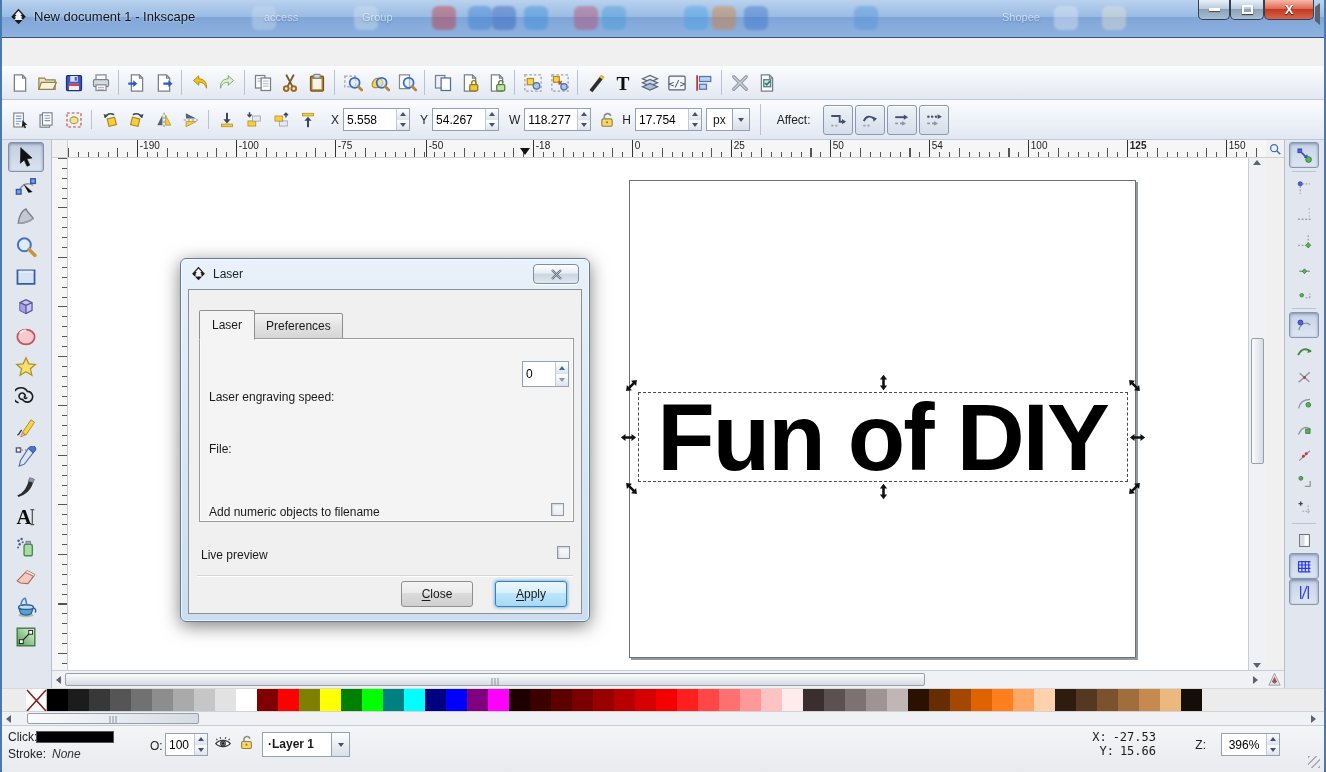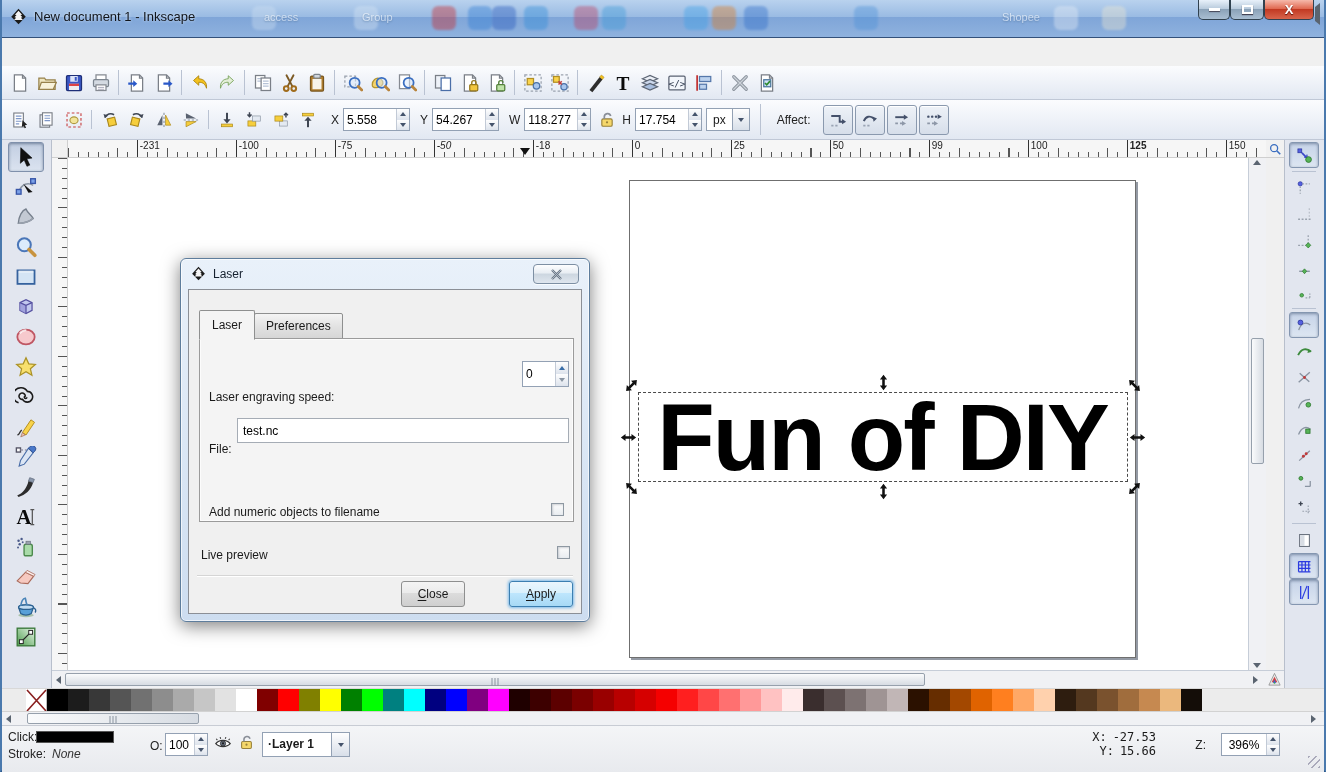--- a/index.html
+++ b/index.html
@@ -129,24 +129,24 @@
   #speed-label { position:absolute; left:20px; top:100px; }
   #speed-spin { position:absolute; left:333px; top:71px; }
   #file-label { position:absolute; left:20px; top:152px; }
   #file-input { position:absolute; left:48px; top:128px; width:332px; height:25px; border:1px solid #a5acb5; background:#fff; padding:0 5px; font:12px "Liberation Sans",sans-serif; }
   #suffix-label { position:absolute; left:20px; top:215px; }
   .checkbox { position:absolute; width:13px; height:13px; border:1px solid #8e98a2; background:linear-gradient(#fcfcfc,#e9edf1); box-shadow:inset 1px 1px 2px rgba(120,130,140,.35); }
   #suffix-check { left:362px; top:213px; }
   #live-label { position:absolute; left:12px; top:258px; }
   #live-check { left:368px; top:256px; }
   #dlg-sep { position:absolute; left:8px; right:8px; top:285px; height:2px; border-top:1px solid #d5d5d5; border-bottom:1px solid #fff; }
-  .dlgbtn { position:absolute; top:291px; width:64px; height:26px; font:12px "Liberation Sans",sans-serif; text-align:center; line-height:24px;
+  .dlgbtn { position:absolute; top:291px; width:72px; height:26px; font:12px "Liberation Sans",sans-serif; text-align:center; line-height:24px;
     background:linear-gradient(#f4f4f4,#ebebeb 45%,#dcdcdc 46%,#cfcfcf); border:1px solid #8e8f8f; border-radius:3px; }
   #close-btn { left:212px; }
-  #apply-btn { left:320px; background:linear-gradient(#eaf6fd,#d9f0fc 45%,#bee6fd 46%,#a7d9f5); border-color:#3c7fb1; box-shadow:0 0 3px 1px #7ab8e8; }
+  #apply-btn { left:306px; background:linear-gradient(#eaf6fd,#d9f0fc 45%,#bee6fd 46%,#a7d9f5); border-color:#3c7fb1; box-shadow:0 0 3px 1px #7ab8e8; }
 </style>
 </head>
 <body>
 
 <div id="app">
 
   <div id="titlebar">
     <div class="blob" style="left:250px;background:#cfe0f2"></div>
     <div class="blob" style="left:352px;background:#d8e6f4"></div>
     <div class="blob" style="left:430px;background:#cc2222"></div>
@@ -797,29 +797,29 @@
             </svg>
           </span>
         </div>
       </div>
 
     <div id="canvas-col">
       <div id="ruler-row">
         <div id="ruler-corner"></div>
         <div id="hruler">
           <div id="ruler-mar"></div>
-        <span class="rlabel" style="left: 69px;">-231</span>
+        <span class="rlabel" style="left: 69px;">-190</span>
             <span class="rlabel" style="left: 168px;">-100</span>
             <span class="rlabel" style="left: 267px;">-75</span>
-            <span class="rlabel" style="left: 366px; font-style: italic;">-50</span>
+            <span class="rlabel" style="left: 358px;">-50</span>
             <span class="rlabel" style="left: 465px;">-18</span>
             <span class="rlabel" style="left: 564px;">0</span>
             <span class="rlabel" style="left: 663px;">25</span>
             <span class="rlabel" style="left: 762px;">50</span>
-            <span class="rlabel" style="left: 861px;">99</span>
+            <span class="rlabel" style="left: 861px;">54</span>
             <span class="rlabel" style="left: 960px;">100</span>
             <span class="rlabel" style="left: 1059px; font-weight: bold;">125</span>
             <span class="rlabel" style="left: 1158px;">150</span>
           </div>
         <div id="zoom-corner">
             <span class="ic" id="mag-small">
               <svg width="14" height="14" viewBox="0 0 16 16">
                 <circle cx="7" cy="7" r="4" fill="none" stroke="#3a6ec0" stroke-width="1.5"></circle>
                 <path d="M10 10l4 4" stroke="#3a6ec0" stroke-width="1.8"></path>
               </svg>
@@ -1225,21 +1225,20 @@
         <div class="spincol">
             <div>
               <span class="tri-up" style="border-bottom-color:#3a6ea8"></span>
             </div>
             <div>
               <span class="tri-dn" style="border-top-color:#8a96a4"></span>
             </div>
           </div>
       </div>
       <span id="file-label">File:</span>
-      <input id="file-input" value="test.nc" style="">
       <span id="suffix-label">Add numeric objects to filename</span>
       <div class="checkbox" id="suffix-check"></div>
       <span id="live-label">Live preview</span>
       <div class="checkbox" id="live-check"></div>
       <div id="dlg-sep"></div>
       <div class="dlgbtn" id="close-btn"><u>C</u>lose</div>
       <div class="dlgbtn" id="apply-btn"><u>A</u>pply</div>
     </div>
   </div>
 

